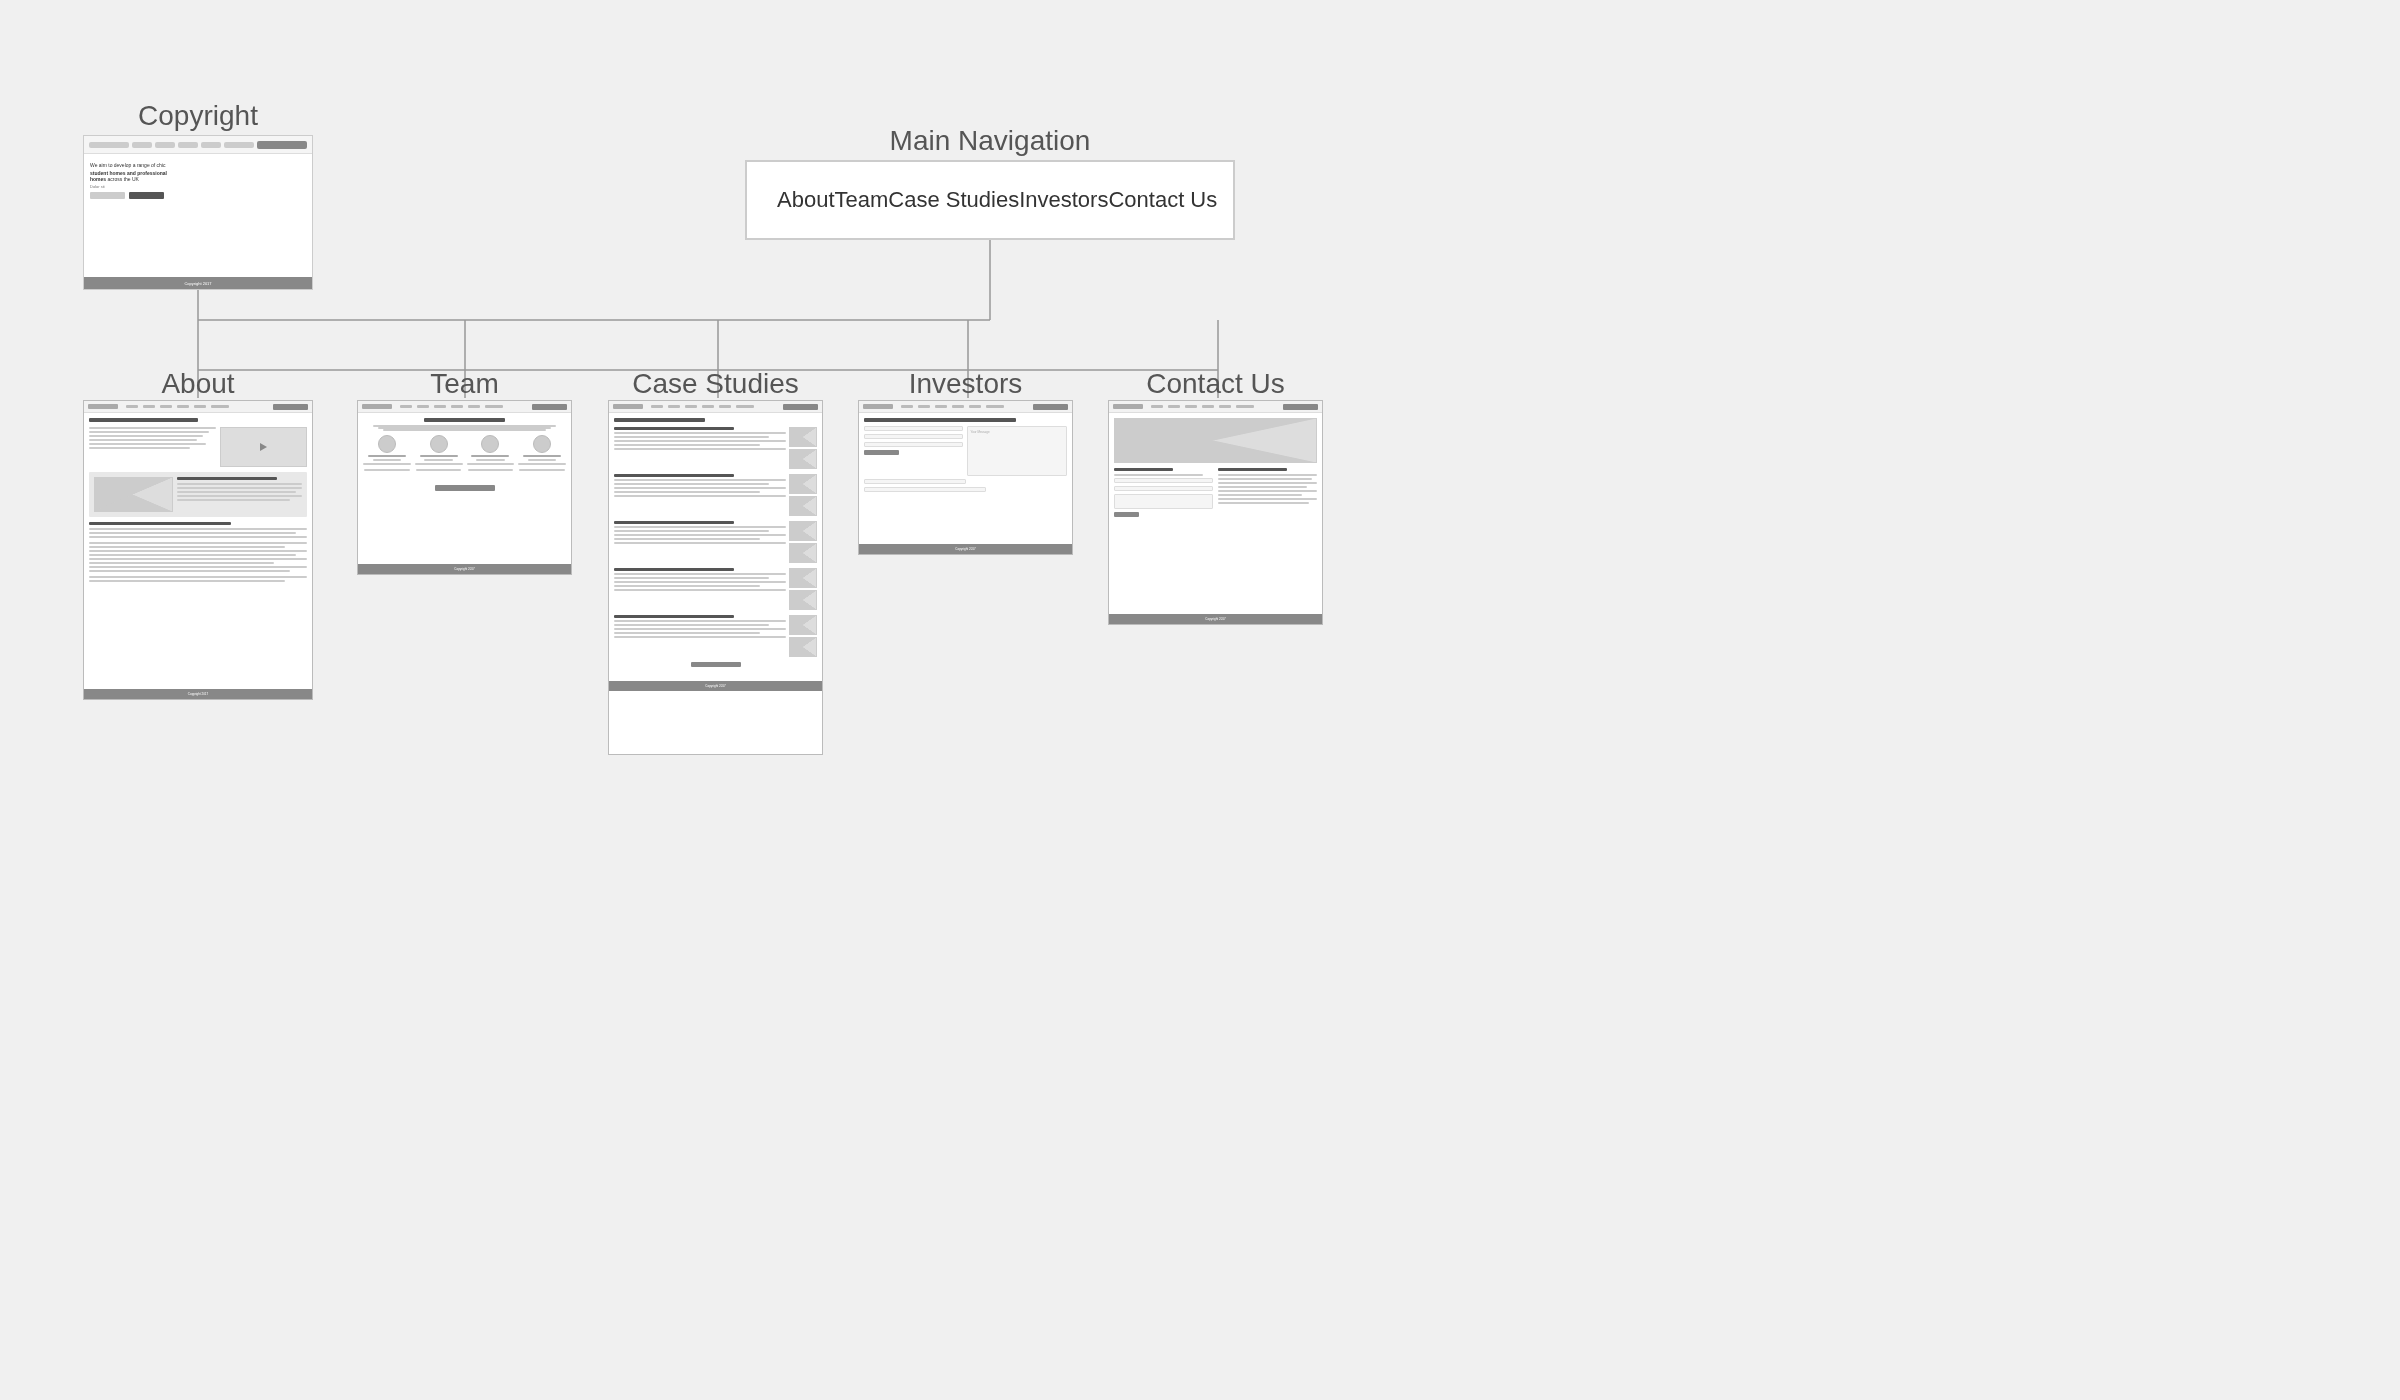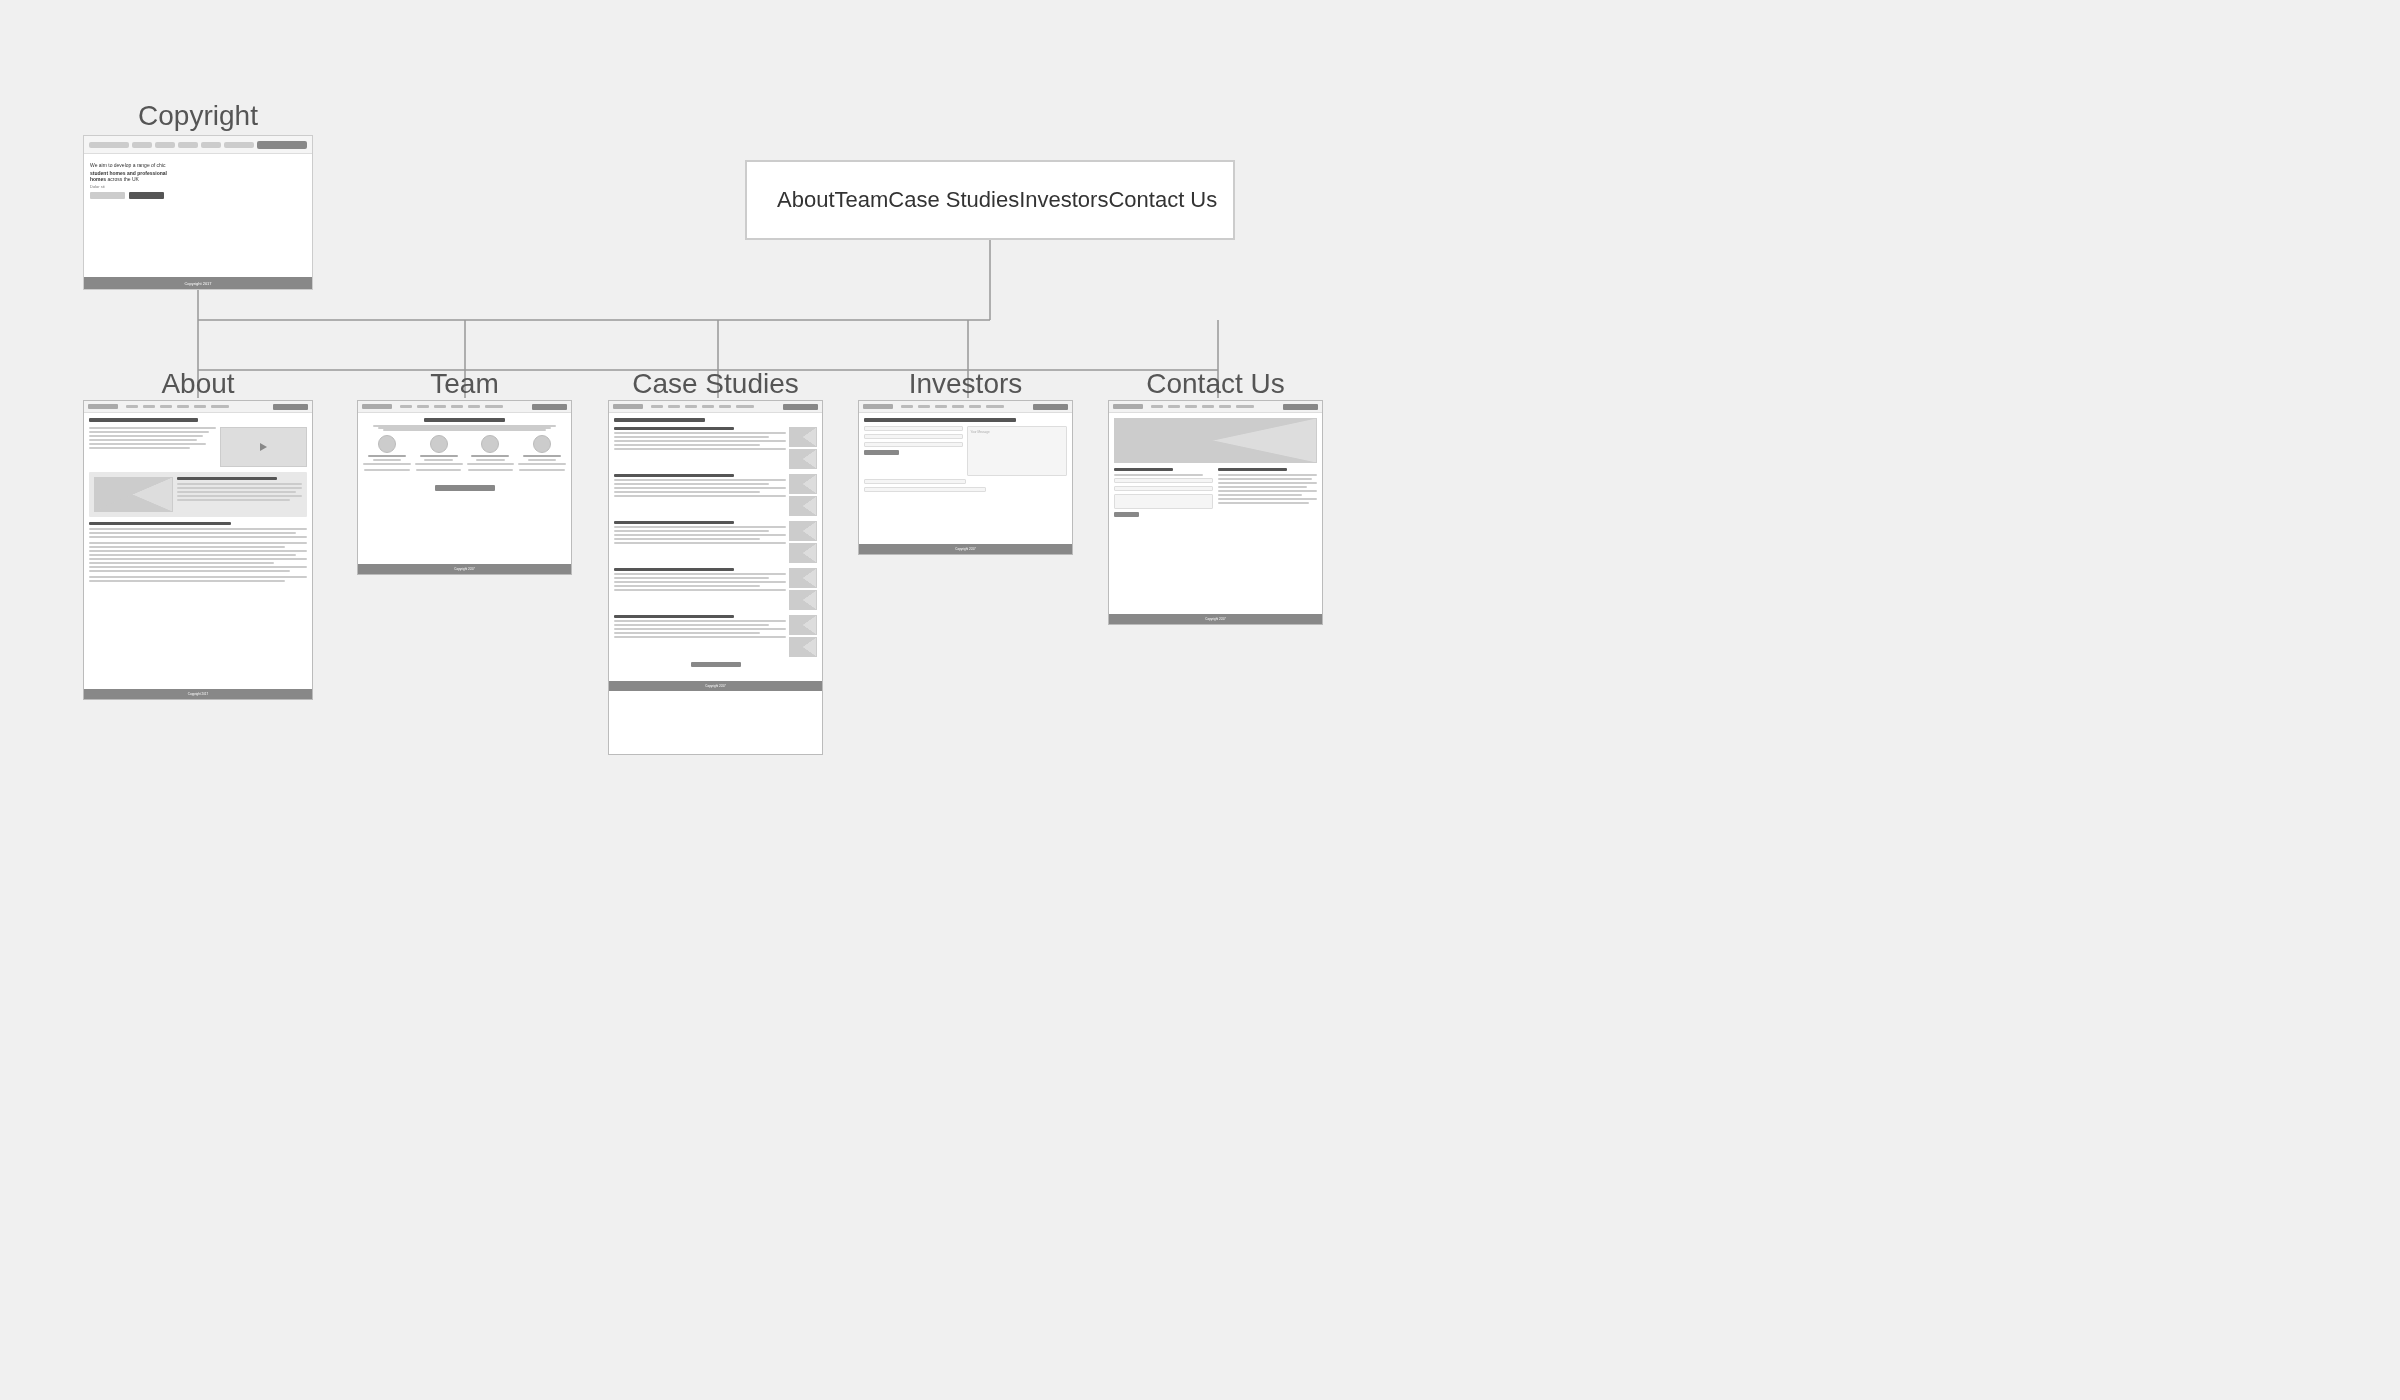--- a/index.html
+++ b/index.html
@@ -241,20 +241,21 @@
         <div style="height:7px; width:35px; background:#ccc; border-radius:1px;"></div>
         <div style="height:7px; width:35px; background:#555; border-radius:1px;"></div>
       </div>
     </div>
 
     <div style="position:absolute; bottom:0; left:0; right:0; height:12px; background:#888; display:flex; align-items:center; justify-content:center;">
       <div style="font-size:4px; color:#fff;">Copyright 2017</div>
     </div>
   </div>
 
+  <div class="section-label" style="top: 125px; left: 755px; width: 470px;">Main Navigation</div>
 
   <div class="nav-box" style="top: 160px; left: 745px; width: 490px; height: 80px;">
     <span class="nav-item">About</span>
     <span class="nav-item">Team</span>
     <span class="nav-item">Case Studies</span>
     <span class="nav-item">Investors</span>
     <span class="nav-item">Contact Us</span>
   </div>
 
   <div class="section-label" style="top: 368px; left: 83px; width: 230px;">About</div>

